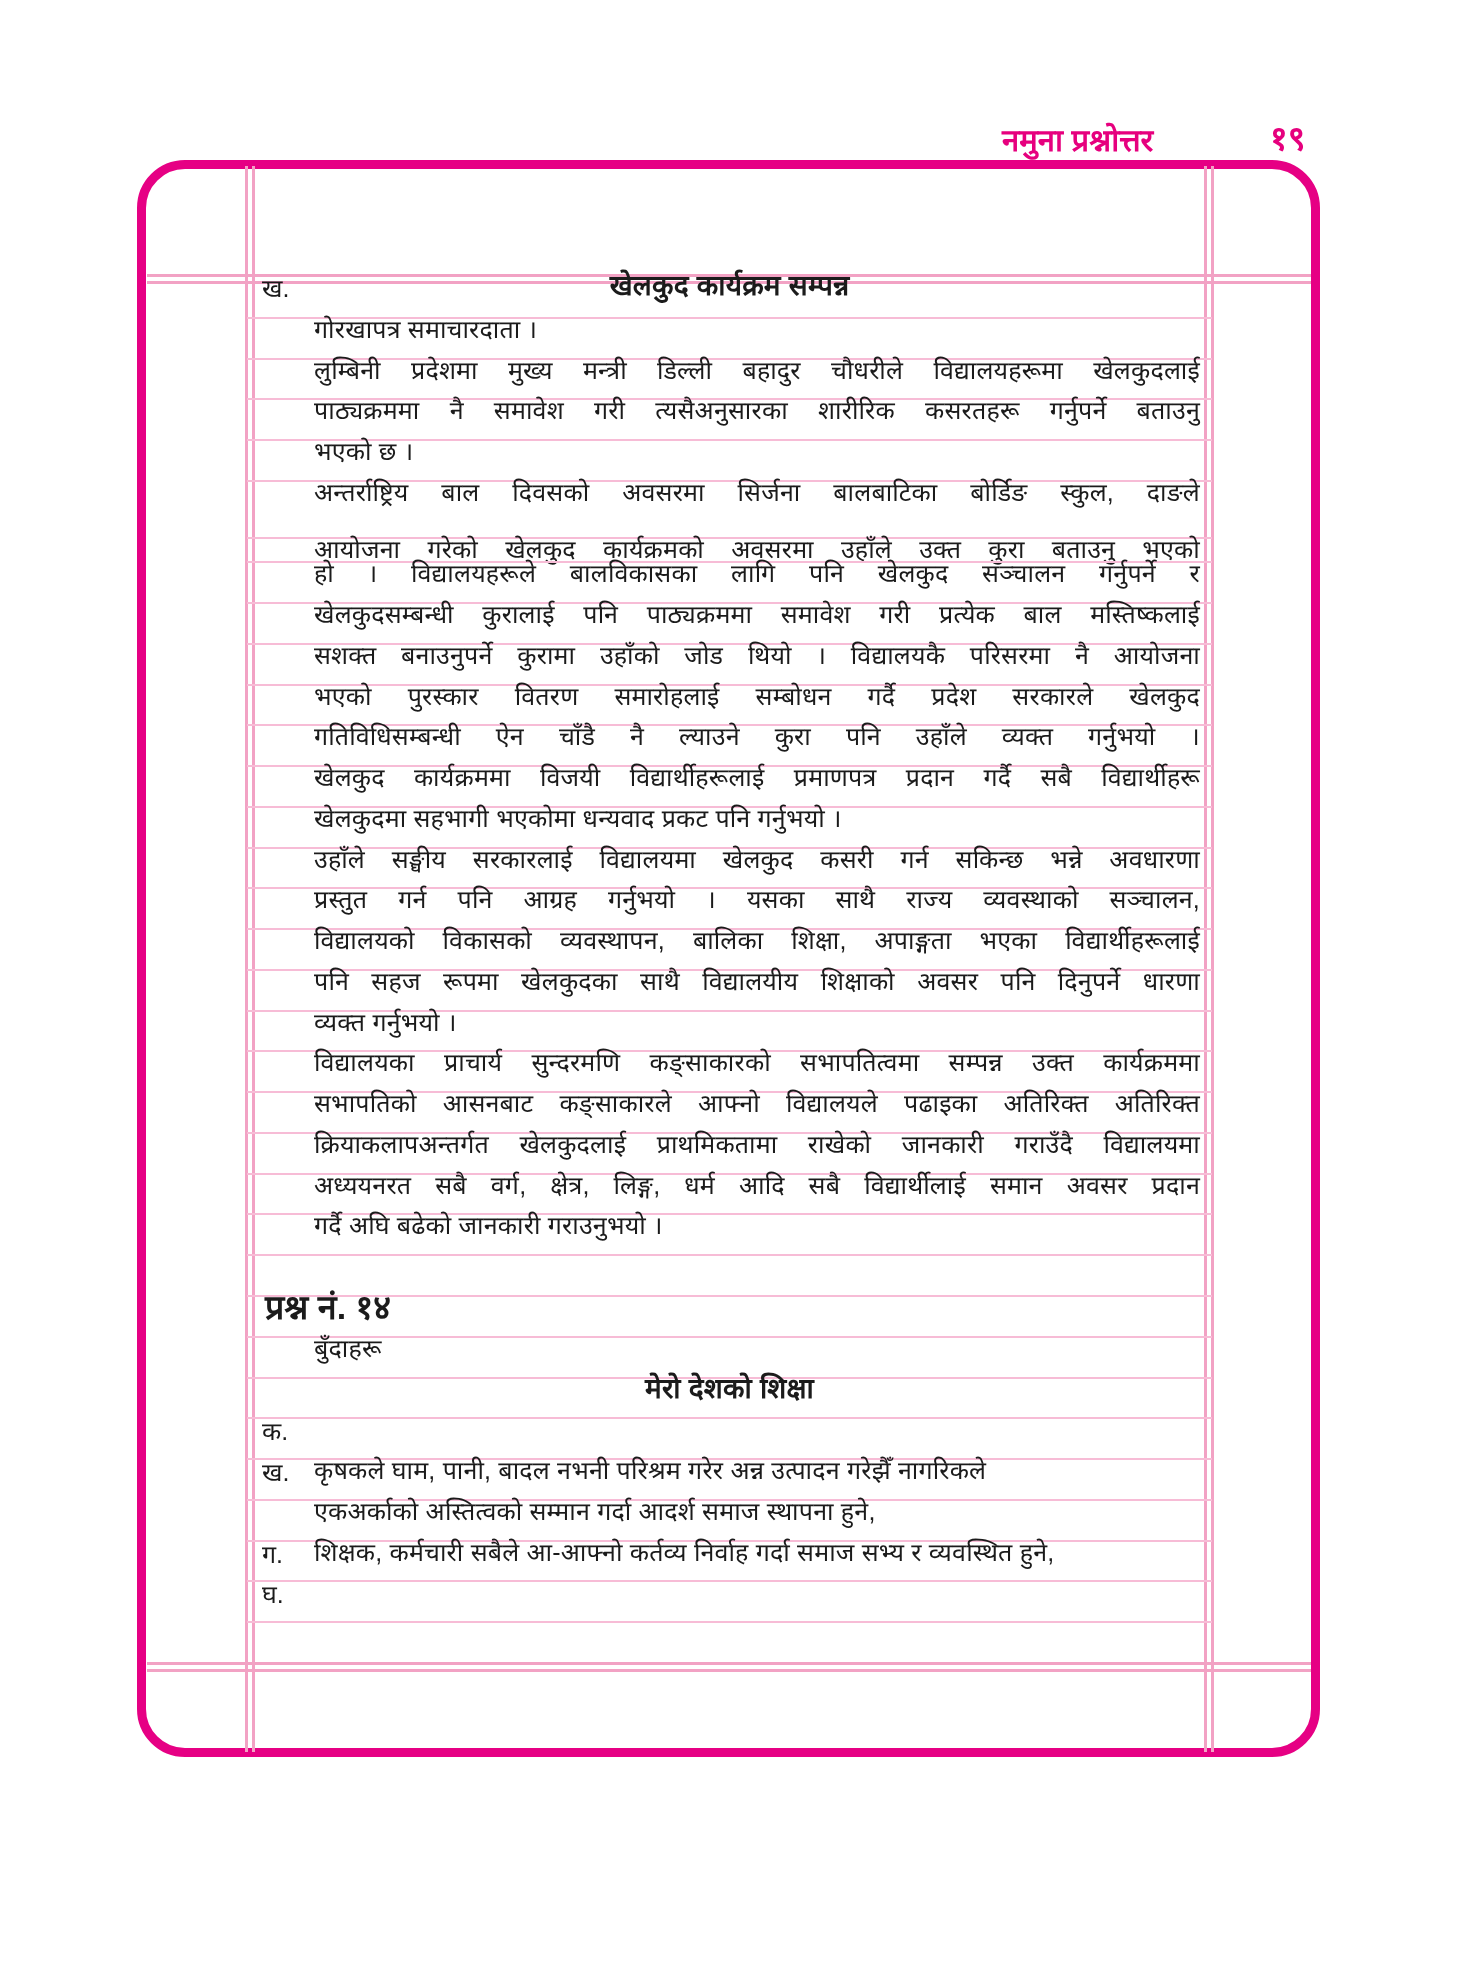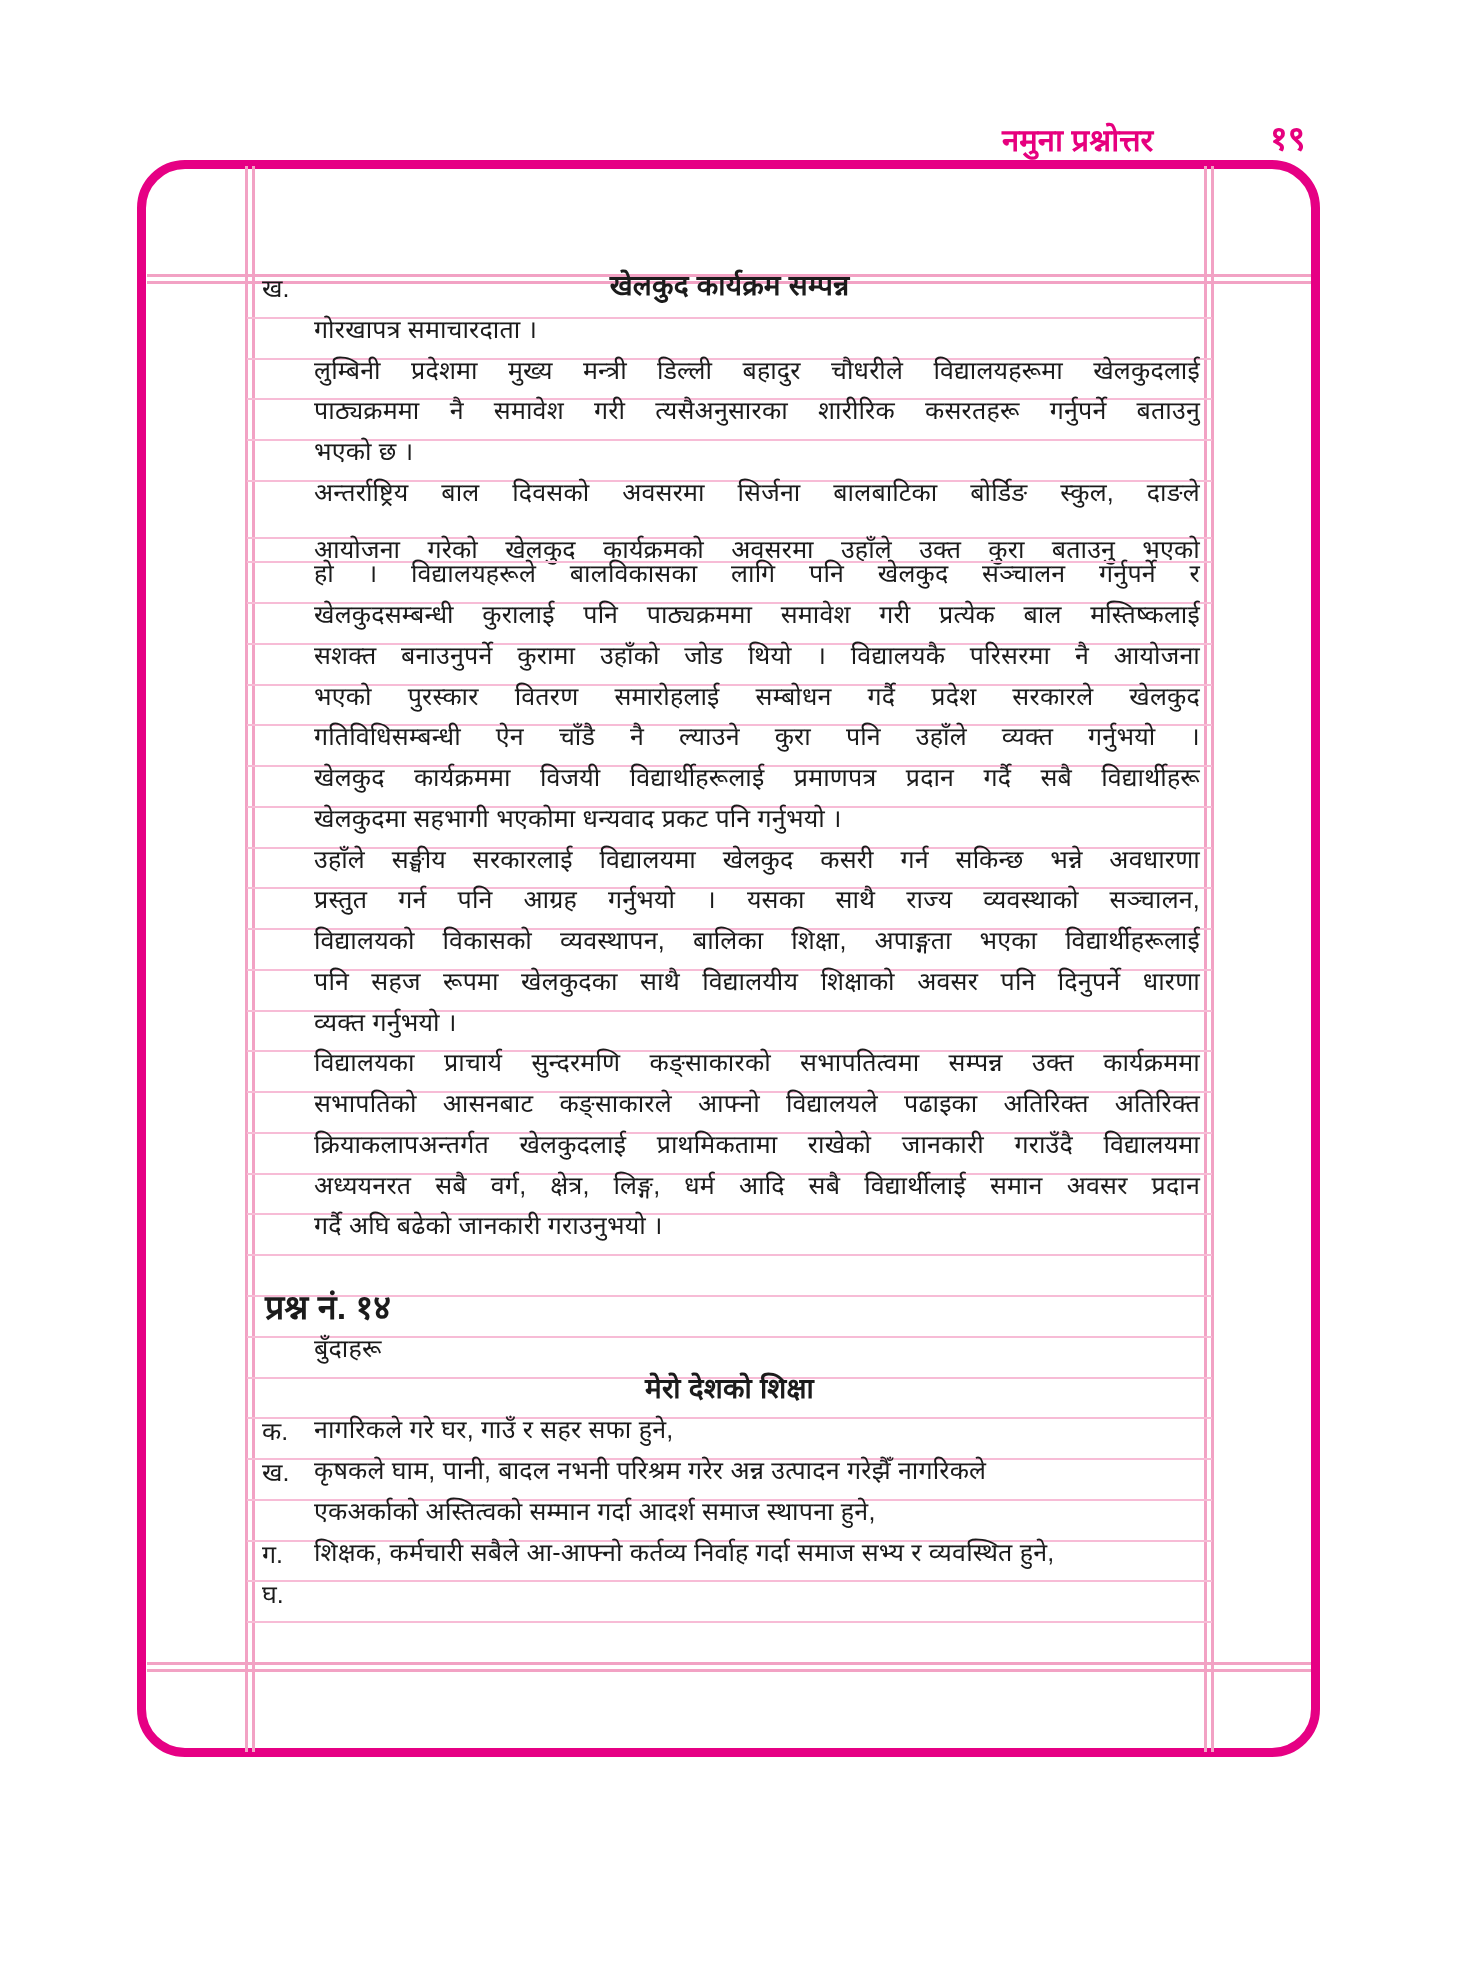--- a/index.html
+++ b/index.html
@@ -136,21 +136,20 @@
         <div class="qhead">प्रश्न नं. १४</div>
       </div>
       <div class="row ruled" style="top: 1335.76px;">
         <div class="txt">बुँदाहरू</div>
       </div>
       <div class="row ruled" style="top: 1376.52px;">
         <div class="txt center bold title-size">मेरो देशको शिक्षा</div>
       </div>
       <div class="row ruled" style="top: 1417.28px;">
         <span class="lbl">क.</span>
-        <div class="txt">नागरिकले गरे घर, गाउँ र सहर सफा हुने,</div>
       </div>
       <div class="row ruled" style="top: 1458.04px;">
         <span class="lbl">ख.</span>
         <div class="txt">कृषकले घाम, पानी, बादल नभनी परिश्रम गरेर अन्न उत्पादन गरेझैँ नागरिकले</div>
       </div>
       <div class="row ruled" style="top: 1498.8px;">
         <div class="txt">एकअर्काको अस्तित्वको सम्मान गर्दा आदर्श समाज स्थापना हुने,</div>
       </div>
       <div class="row ruled" style="top: 1539.56px;">
         <span class="lbl">ग.</span>

